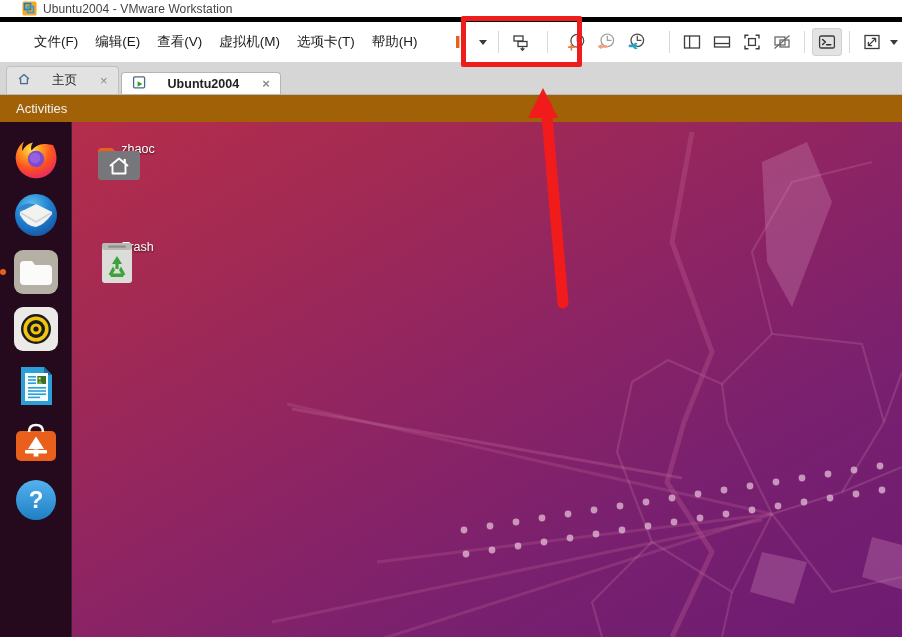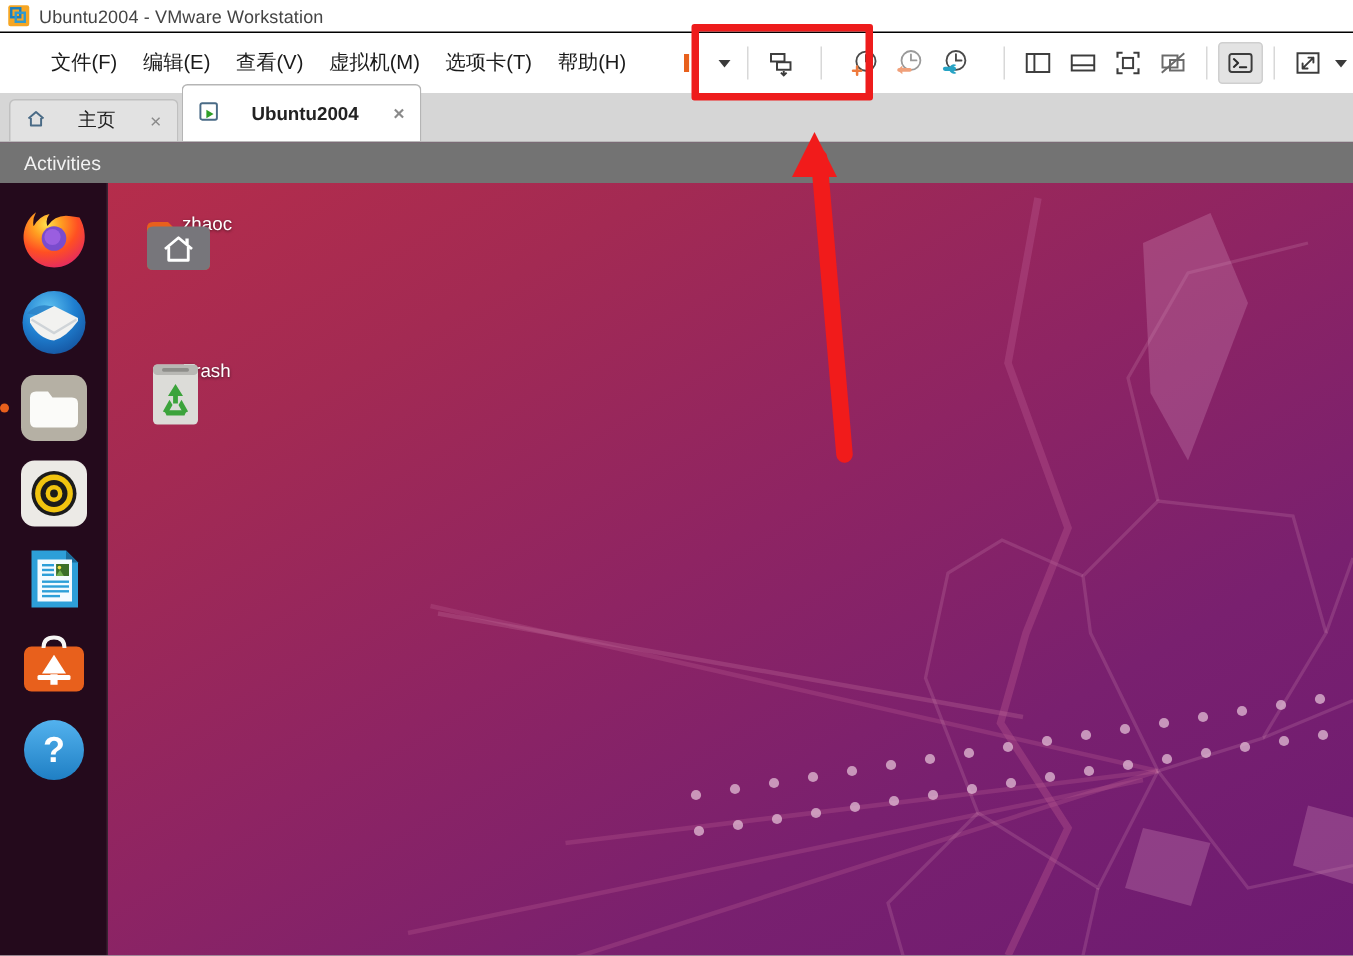--- a/index.html
+++ b/index.html
@@ -8,22 +8,22 @@
     overflow: hidden;
     font-family: "Liberation Sans", "DejaVu Sans", sans-serif;
     background: #f0f0f0;
   }
   #app { position: relative; width: 902px; height: 637px; background: #f5f5f5; }
 
   
   .titlebar {
     position: absolute; left: 0; top: 0; width: 902px; height: 22px;
     background: #ffffff;
-    display: flex; align-items: center; gap: 6px; padding-left: 5px;
-    border-bottom: 1px solid #000000;
+    display: flex; align-items: center; gap: 6px; padding-left: 22px;
+    border-bottom: 5px solid #000000;
   }
   .app-logo { width: 15px; height: 15px; position: relative; flex: 0 0 auto; }
   .app-title { font-size: 12px; color: #444; letter-spacing: .1px; }
 
   
   .menubar {
     position: absolute; left: 0; top: 22px; width: 902px; height: 40px;
     background: #ffffff; display: flex; align-items: center;
   }
   .menu-items { display: flex; align-items: center; padding-left: 26px; gap: 1px; }
@@ -58,31 +58,31 @@
     background: #d6d6d6; display: flex; align-items: flex-end;
     border-bottom: 1px solid #b9b9b9;
   }
   .tab {
     height: 28px; display: flex; align-items: center; gap: 21px;
     padding: 0 8px 0 10px; font-size: 12.5px; color: #222;
     background: #e2e2e2; border: 1px solid #c0c0c0; border-bottom: none;
     border-radius: 4px 4px 0 0; margin-right: 2px; cursor: default;
     position: relative;
   }
-  .tab.selected { background: #ffffff; border-color: #b5b5b5; font-weight: bold; height: 38px; justify-content: space-between; }
+  .tab.selected { background: #ffffff; border-color: #b5b5b5; font-weight: bold; height: 22px; justify-content: space-between; }
   .tab-close { font-size: 13px; color: #8a8a8a; padding: 0 2px; cursor: default; }
 
   
   .guest {
     position: absolute; left: 0; top: 95px; width: 902px; height: 542px;
     overflow: hidden; background: #2c001e;
   }
   .gnome-topbar {
     position: absolute; left: 0; top: 0; width: 902px; height: 27px;
-    background: #737373; display: flex; align-items: center;
+    background: #a16207; display: flex; align-items: center;
   }
   .activities {
     font-size: 13px; color: #f2f2f2; padding: 3px 10px; margin-left: 6px;
     border-radius: 12px; cursor: default;
   }
 
   
   .dock {
     position: absolute; left: 0; top: 27px; width: 72px; height: 515px;
     background: rgba(35, 12, 28, .80);

